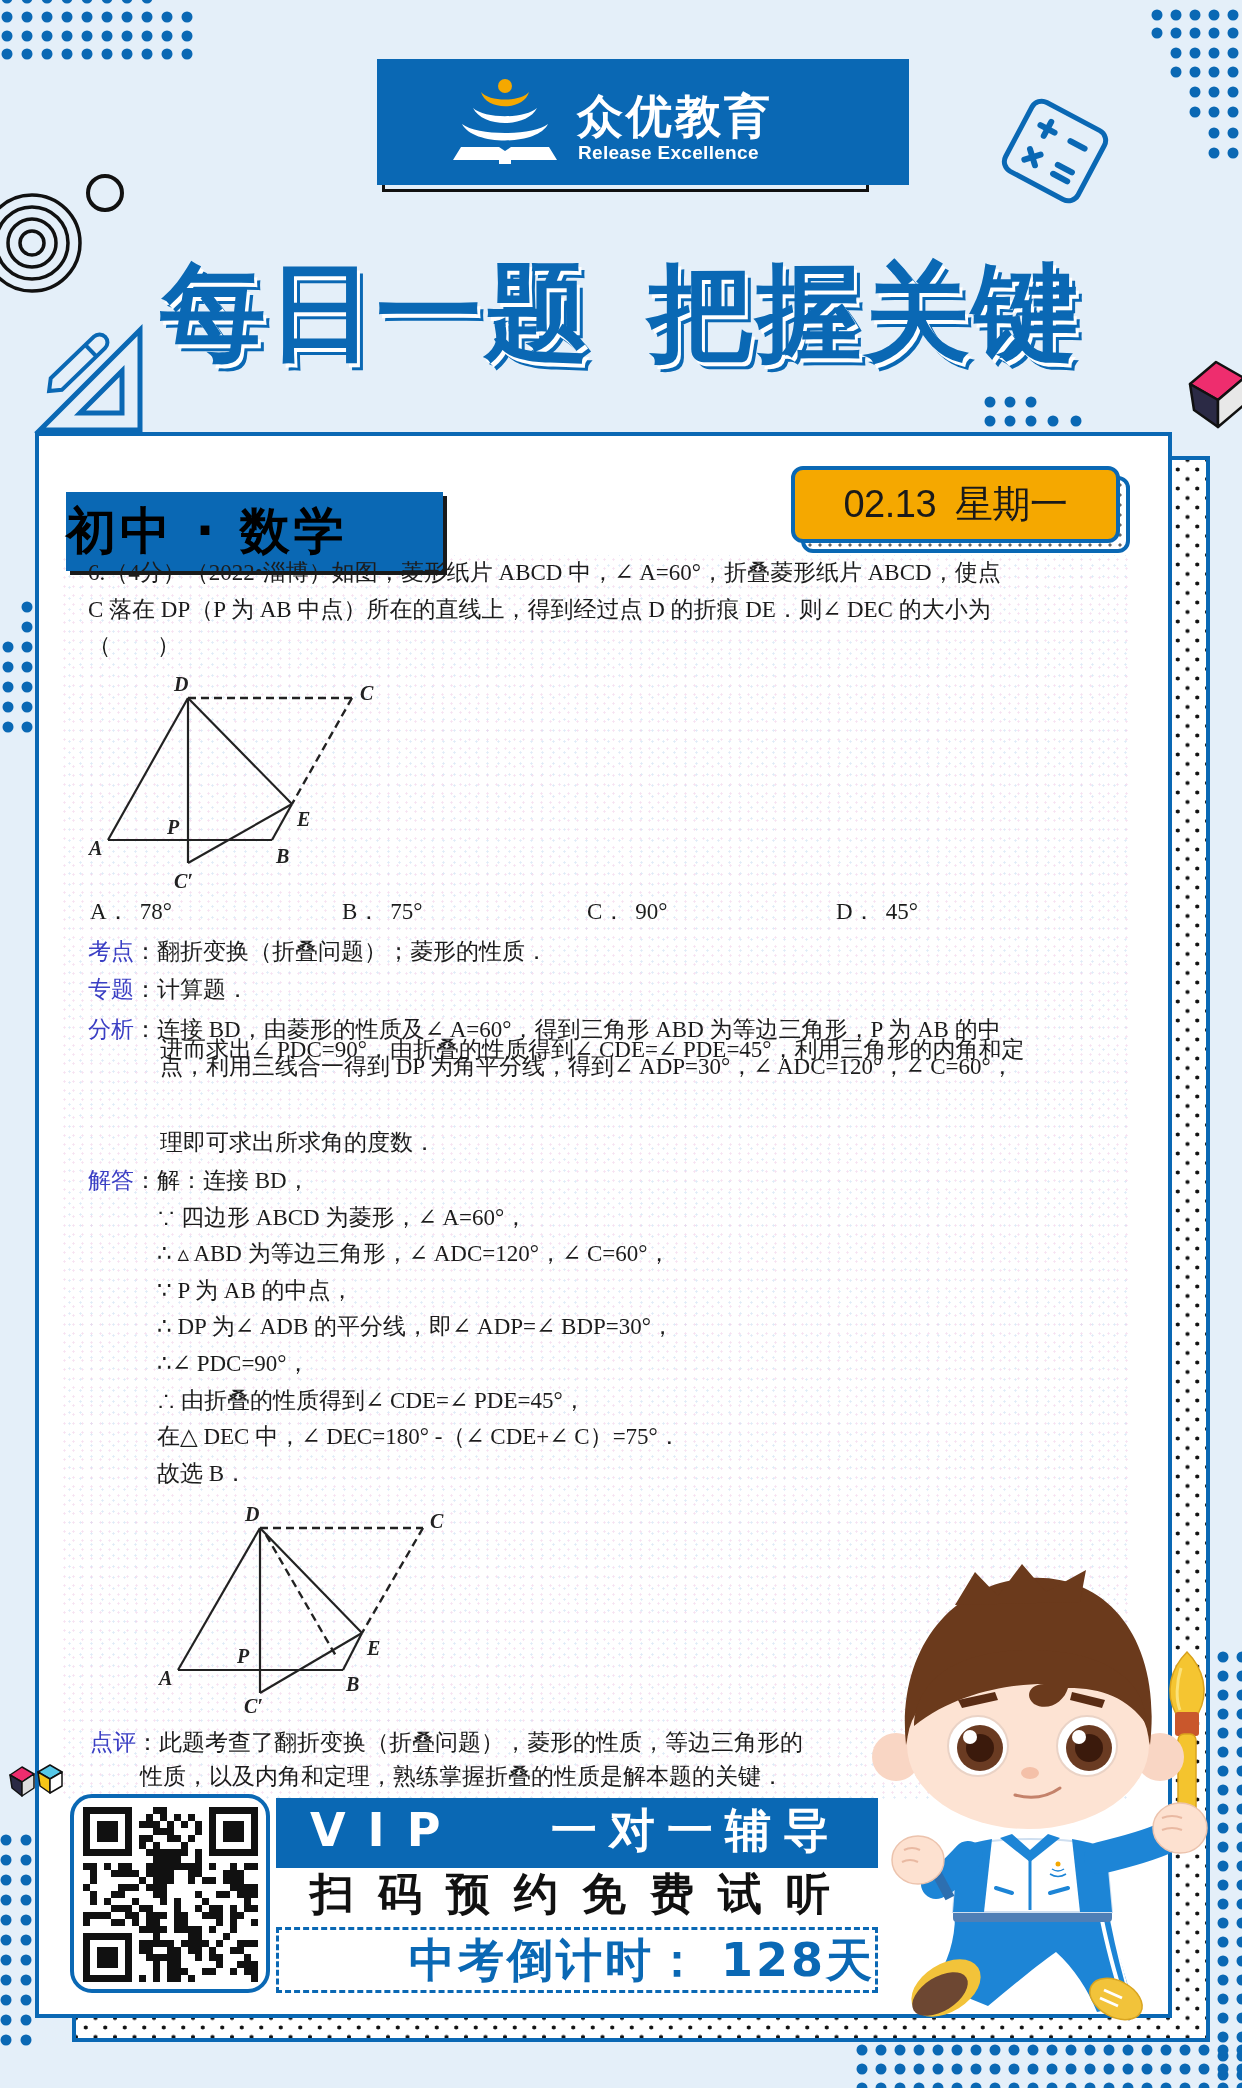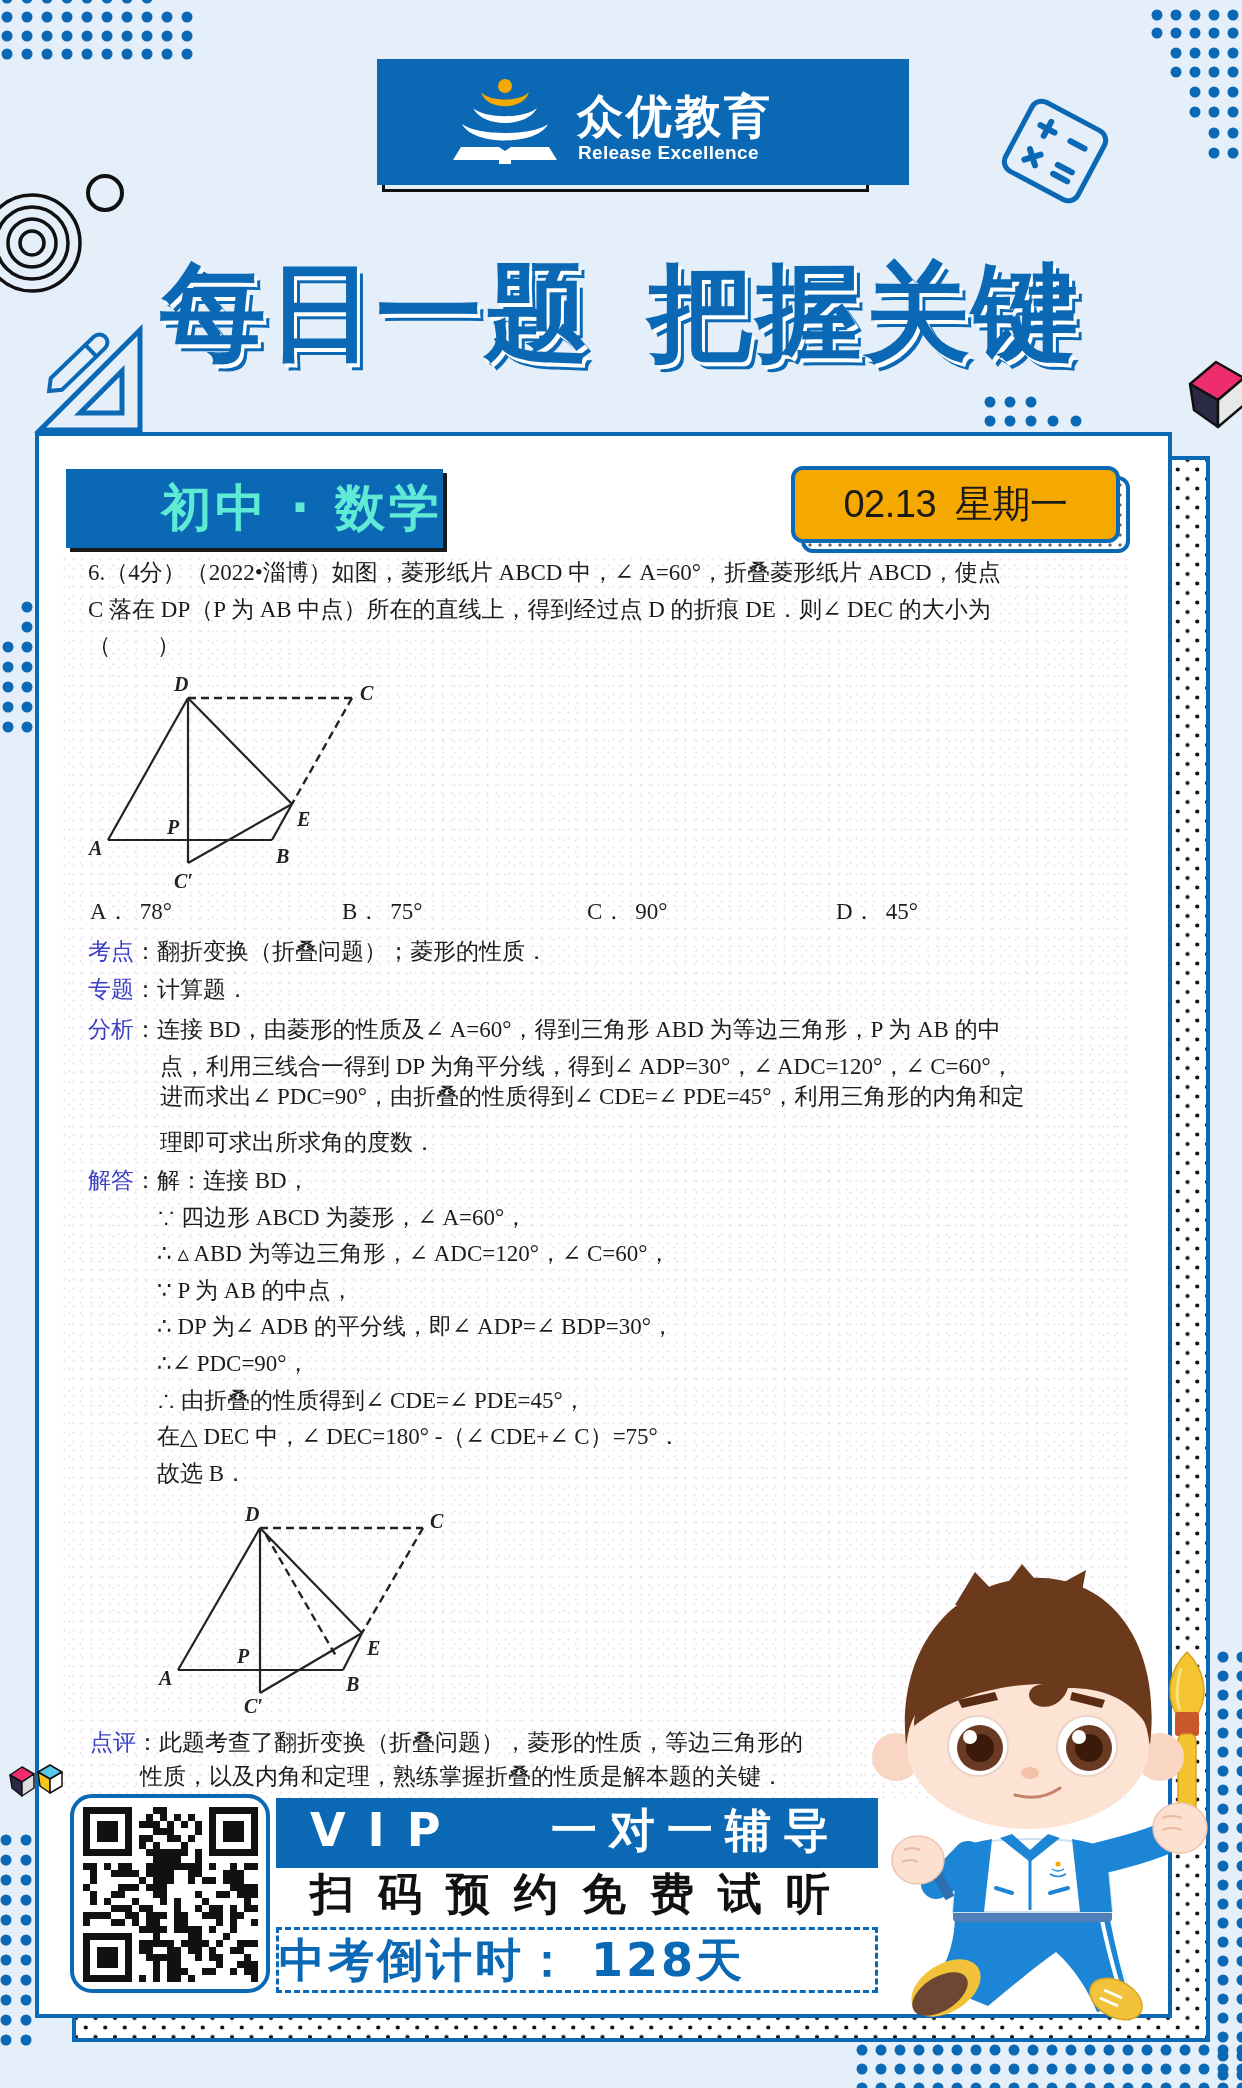--- a/index.html
+++ b/index.html
@@ -22,41 +22,41 @@
 
 
 .card-shadow{left:72px;top:456px;width:1138px;height:1586px;border:4px solid var(--primary);z-index:3;background-color:#fff;
   background-image:radial-gradient(circle,#111 1.7px,transparent 2.3px),radial-gradient(circle,#111 1.7px,transparent 2.3px);
   background-size:19.5px 19px;background-position:0 0,9.75px 9.5px}
 .card{left:35px;top:432px;width:1137px;height:1586px;border:4px solid var(--primary);background:#fff;z-index:4}
 .paper{left:60px;top:555px;width:1070px;height:1245px;z-index:5;opacity:.55;
   background-image:radial-gradient(circle,rgba(226,160,210,.55) .9px,transparent 1.4px),radial-gradient(circle,rgba(150,190,230,.55) .9px,transparent 1.4px);
   background-size:9px 9px,11px 11px;background-position:0 0,4px 5px}
 
-.subject{left:66px;top:469px;width:377px;height:79px;background:var(--primary);box-shadow:4px 4px 0 #1a1a1a;z-index:6;
-  color:#5eead4;font:bold 50px/79px "DejaVu Sans",sans-serif;text-align:right;letter-spacing:4px;white-space:nowrap}
+.subject{left:66px;top:492px;width:377px;height:79px;background:var(--primary);box-shadow:4px 4px 0 #1a1a1a;z-index:6;
+  color:#000000;font:bold 50px/79px "DejaVu Sans",sans-serif;text-align:left;letter-spacing:4px;white-space:nowrap}
 .date-shadow{left:801px;top:476px;width:329px;height:77px;border:4px solid var(--primary);border-radius:12px;z-index:5;background-color:#fff;
   background-image:radial-gradient(circle,#666 1.3px,transparent 1.9px);background-size:10px 10px}
 .date{left:791px;top:466px;width:329px;height:77px;border:4px solid var(--primary);border-radius:12px;background:var(--accent);z-index:6;
   text-align:center;font:38px/69px "Liberation Sans",sans-serif;color:#1a1a1a;letter-spacing:-0.5px;white-space:nowrap}
 .date span+span{margin-left:19px}
 
 .t{position:absolute;z-index:6;font:23px/26px "Liberation Serif","DejaVu Serif",serif;color:var(--text);white-space:nowrap}
 .lbl{color:var(--label)}
 .choice span+span{margin-left:10px}
 
 
 .qr{left:70px;top:1794px;width:200px;height:199px;border:4px solid var(--primary);border-radius:22px;background:#fff;z-index:6}
 .qr svg{position:absolute;left:9px;top:9px;width:175px;height:175px}
 .vip-bar{left:276px;top:1798px;width:602px;height:70px;background:var(--primary);z-index:6}
 .vip-bar span{position:absolute;top:0;font:bold 46px/65px "DejaVu Sans",sans-serif;color:#fff;white-space:nowrap}
 .vip{left:34px;letter-spacing:22px}
 .service{left:275px;letter-spacing:12px}
 .cta{left:310px;top:1868px;font:bold 44px/52px "DejaVu Sans",sans-serif;color:#111;letter-spacing:24px;white-space:nowrap;z-index:6}
-.countdown{left:276px;top:1927px;width:602px;height:66px;border:3px dashed var(--primary);z-index:6;text-align:left;
+.countdown{left:276px;top:1927px;width:602px;height:66px;border:3px dashed var(--primary);z-index:6;text-align:right;
   font:bold 46px/60px "DejaVu Sans",sans-serif;color:var(--primary);letter-spacing:3px;white-space:nowrap}
 .countdown span+span{margin-left:18px}
 
 .fig line{stroke:#222;stroke-width:2.2}
 .fig line.dash{stroke-dasharray:8 5;stroke-width:2.4}
 .fig text{font:italic bold 20px "Liberation Serif","DejaVu Serif",serif;fill:#222}
 </style>
 </head>
 <body>
 
@@ -353,21 +353,21 @@
   <div class="t choice" style="left:90px;top:899px"><span>A．</span><span>78°</span></div>
   <div class="t choice" style="left:342px;top:899px"><span>B．</span><span>75°</span></div>
   <div class="t choice" style="left:587px;top:899px"><span>C．</span><span>90°</span></div>
   <div class="t choice" style="left:836px;top:899px"><span>D．</span><span>45°</span></div>
 
   <div class="t" style="left:88px;top:939px"><span class="lbl">考点</span><span>：翻折变换（折叠问题）；菱形的性质．</span></div>
   <div class="t" style="left:88px;top:977px"><span class="lbl">专题</span><span>：计算题．</span></div>
 
   <div class="t" style="left:88px;top:1017px"><span class="lbl">分析</span><span>：连接 BD，由菱形的性质及∠ A=60°，得到三角形 ABD 为等边三角形，P 为 AB 的中</span></div>
   <div class="t" style="left:160px;top:1054px">点，利用三线合一得到 DP 为角平分线，得到∠ ADP=30°，∠ ADC=120°，∠ C=60°，</div>
-  <div class="t" style="left:160px;top:1084px">进而求出∠ PDC=90°，由折叠的性质得到∠ CDE=∠ PDE=45°，利用三角形的内角和定</div>
+  <div class="t" style="left:160px;top:1037px">进而求出∠ PDC=90°，由折叠的性质得到∠ CDE=∠ PDE=45°，利用三角形的内角和定</div>
   <div class="t" style="left:160px;top:1130px">理即可求出所求角的度数．</div>
 
   <div class="t" style="left:88px;top:1168px"><span class="lbl">解答</span><span>：解：连接 BD，</span></div>
   <div class="t" style="left:157px;top:1205px">∵ 四边形 ABCD 为菱形，∠ A=60°，</div>
   <div class="t" style="left:157px;top:1241px">∴ ▵ ABD 为等边三角形，∠ ADC=120°，∠ C=60°，</div>
   <div class="t" style="left:157px;top:1278px">∵ P 为 AB 的中点，</div>
   <div class="t" style="left:157px;top:1314px">∴ DP 为∠ ADB 的平分线，即∠ ADP=∠ BDP=30°，</div>
   <div class="t" style="left:157px;top:1351px">∴∠ PDC=90°，</div>
   <div class="t" style="left:157px;top:1388px">∴ 由折叠的性质得到∠ CDE=∠ PDE=45°，</div>
   <div class="t" style="left:157px;top:1424px">在△ DEC 中，∠ DEC=180° -（∠ CDE+∠ C）=75°．</div>

